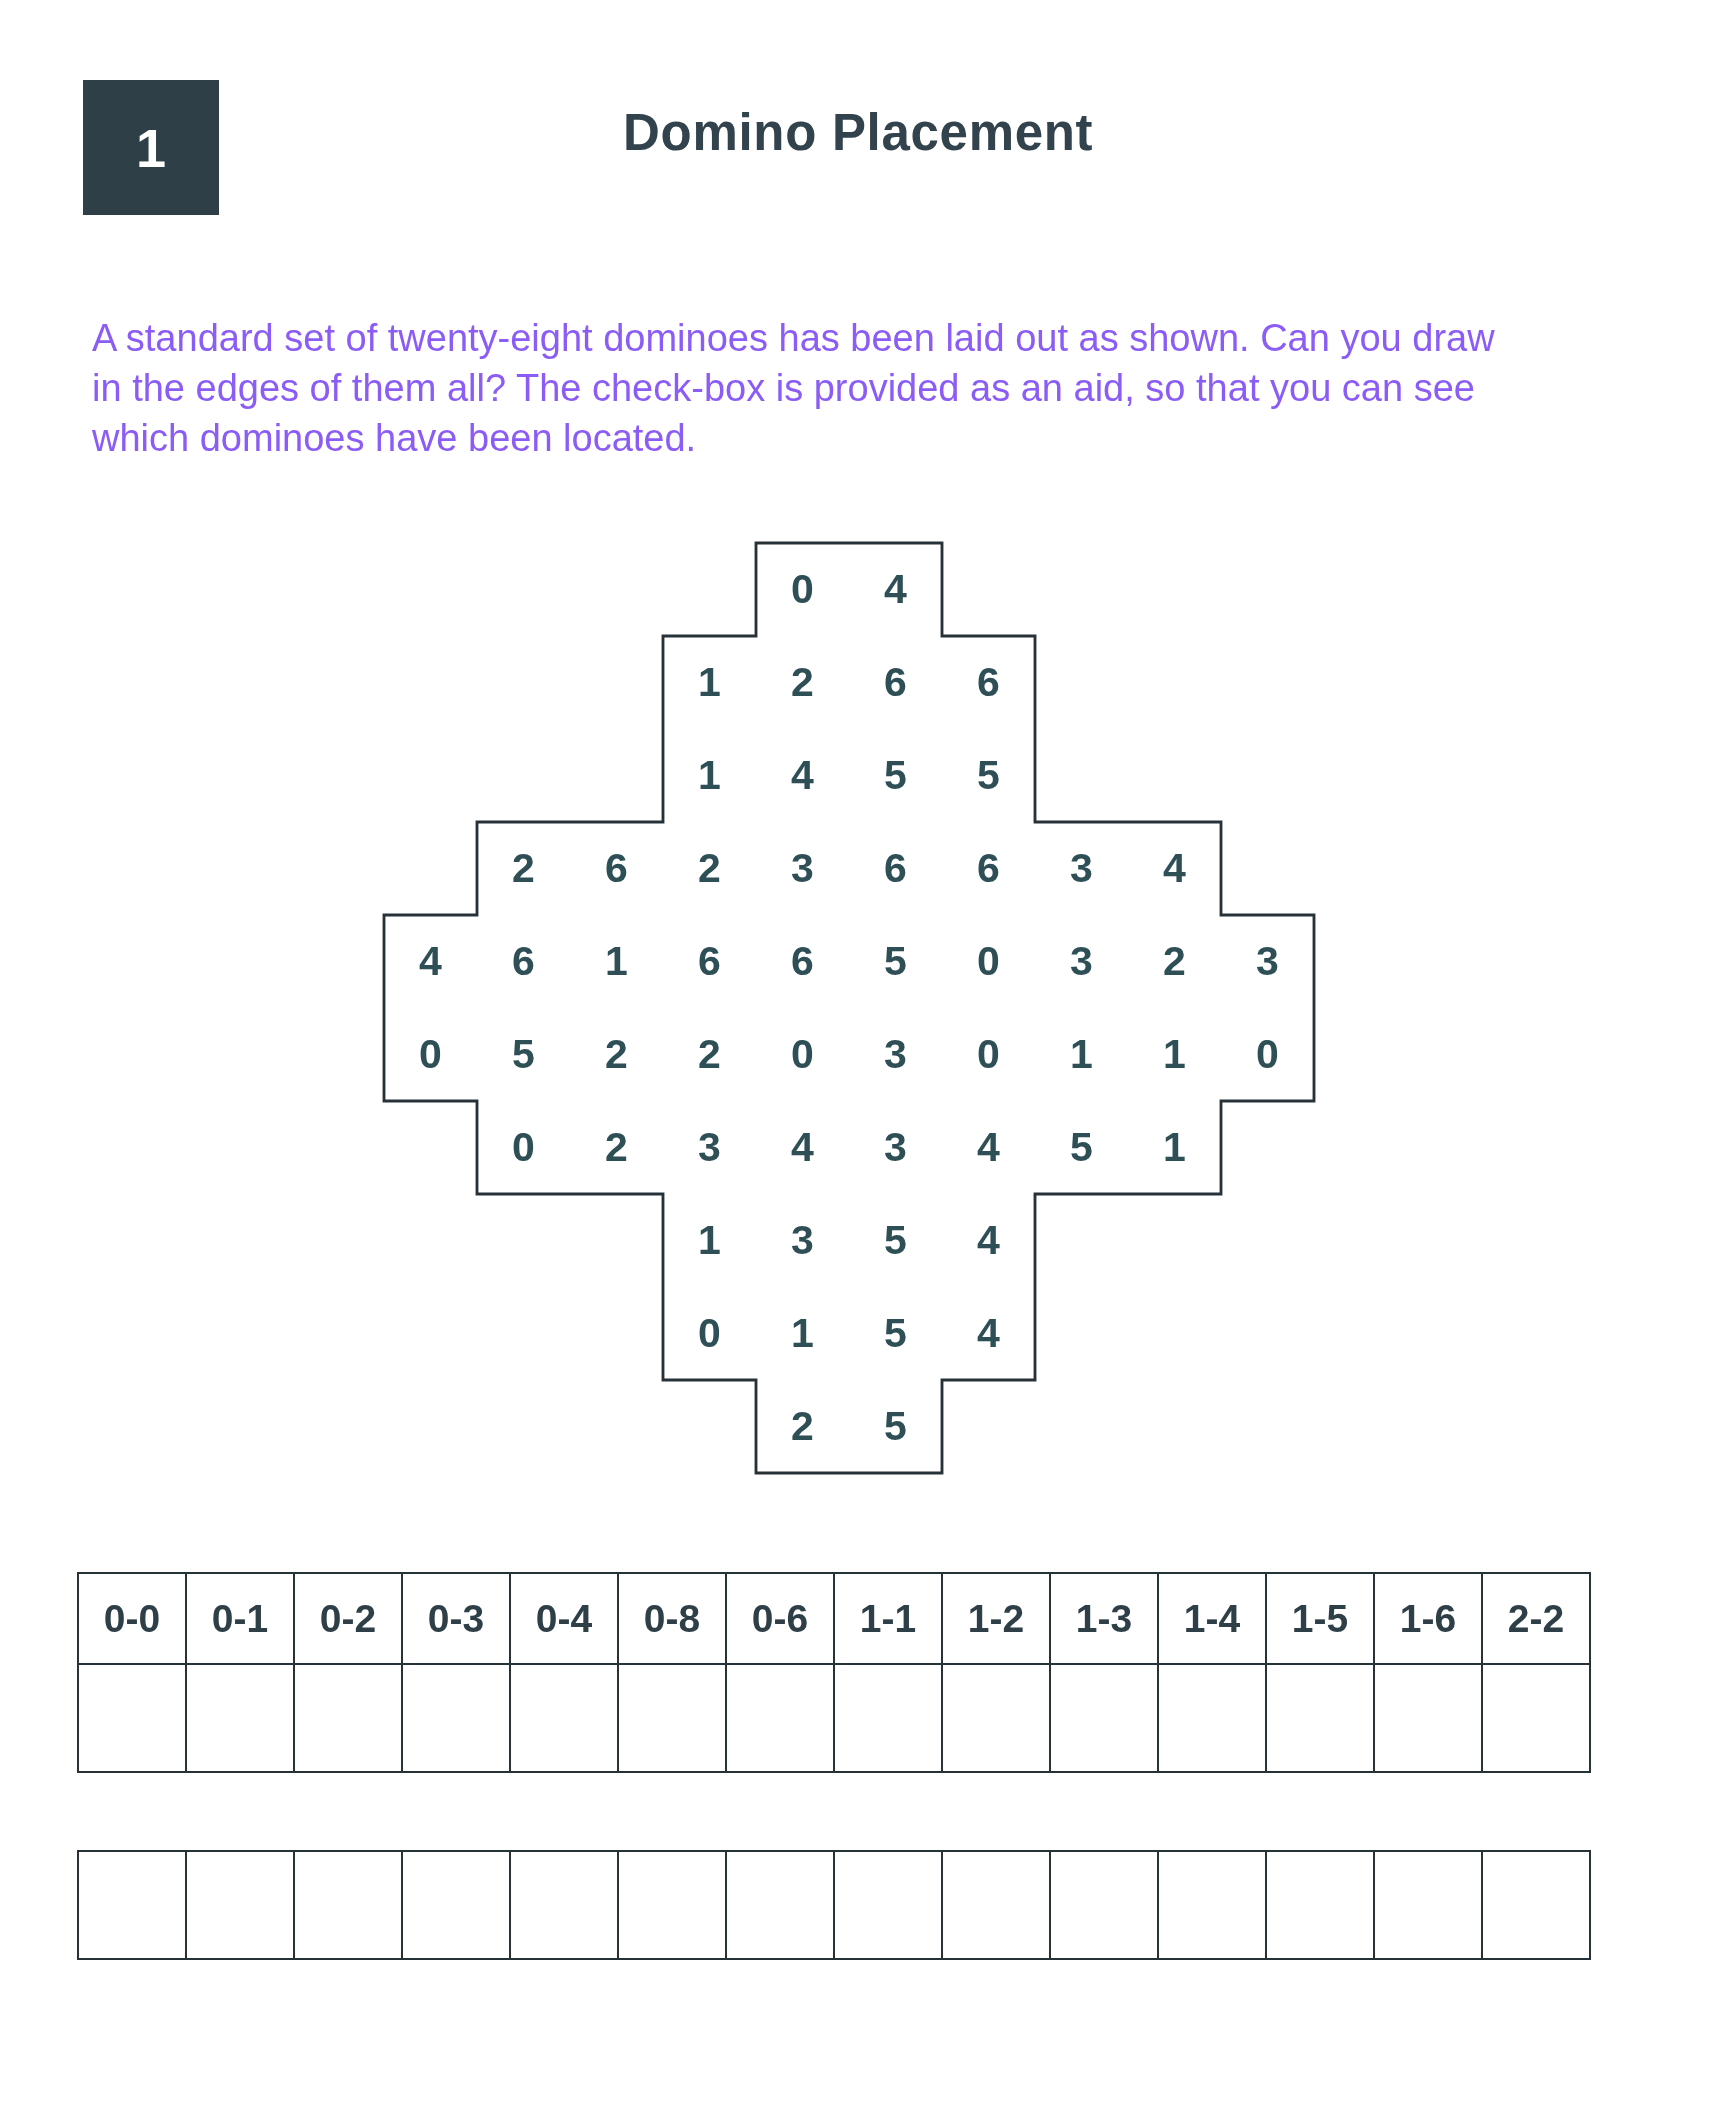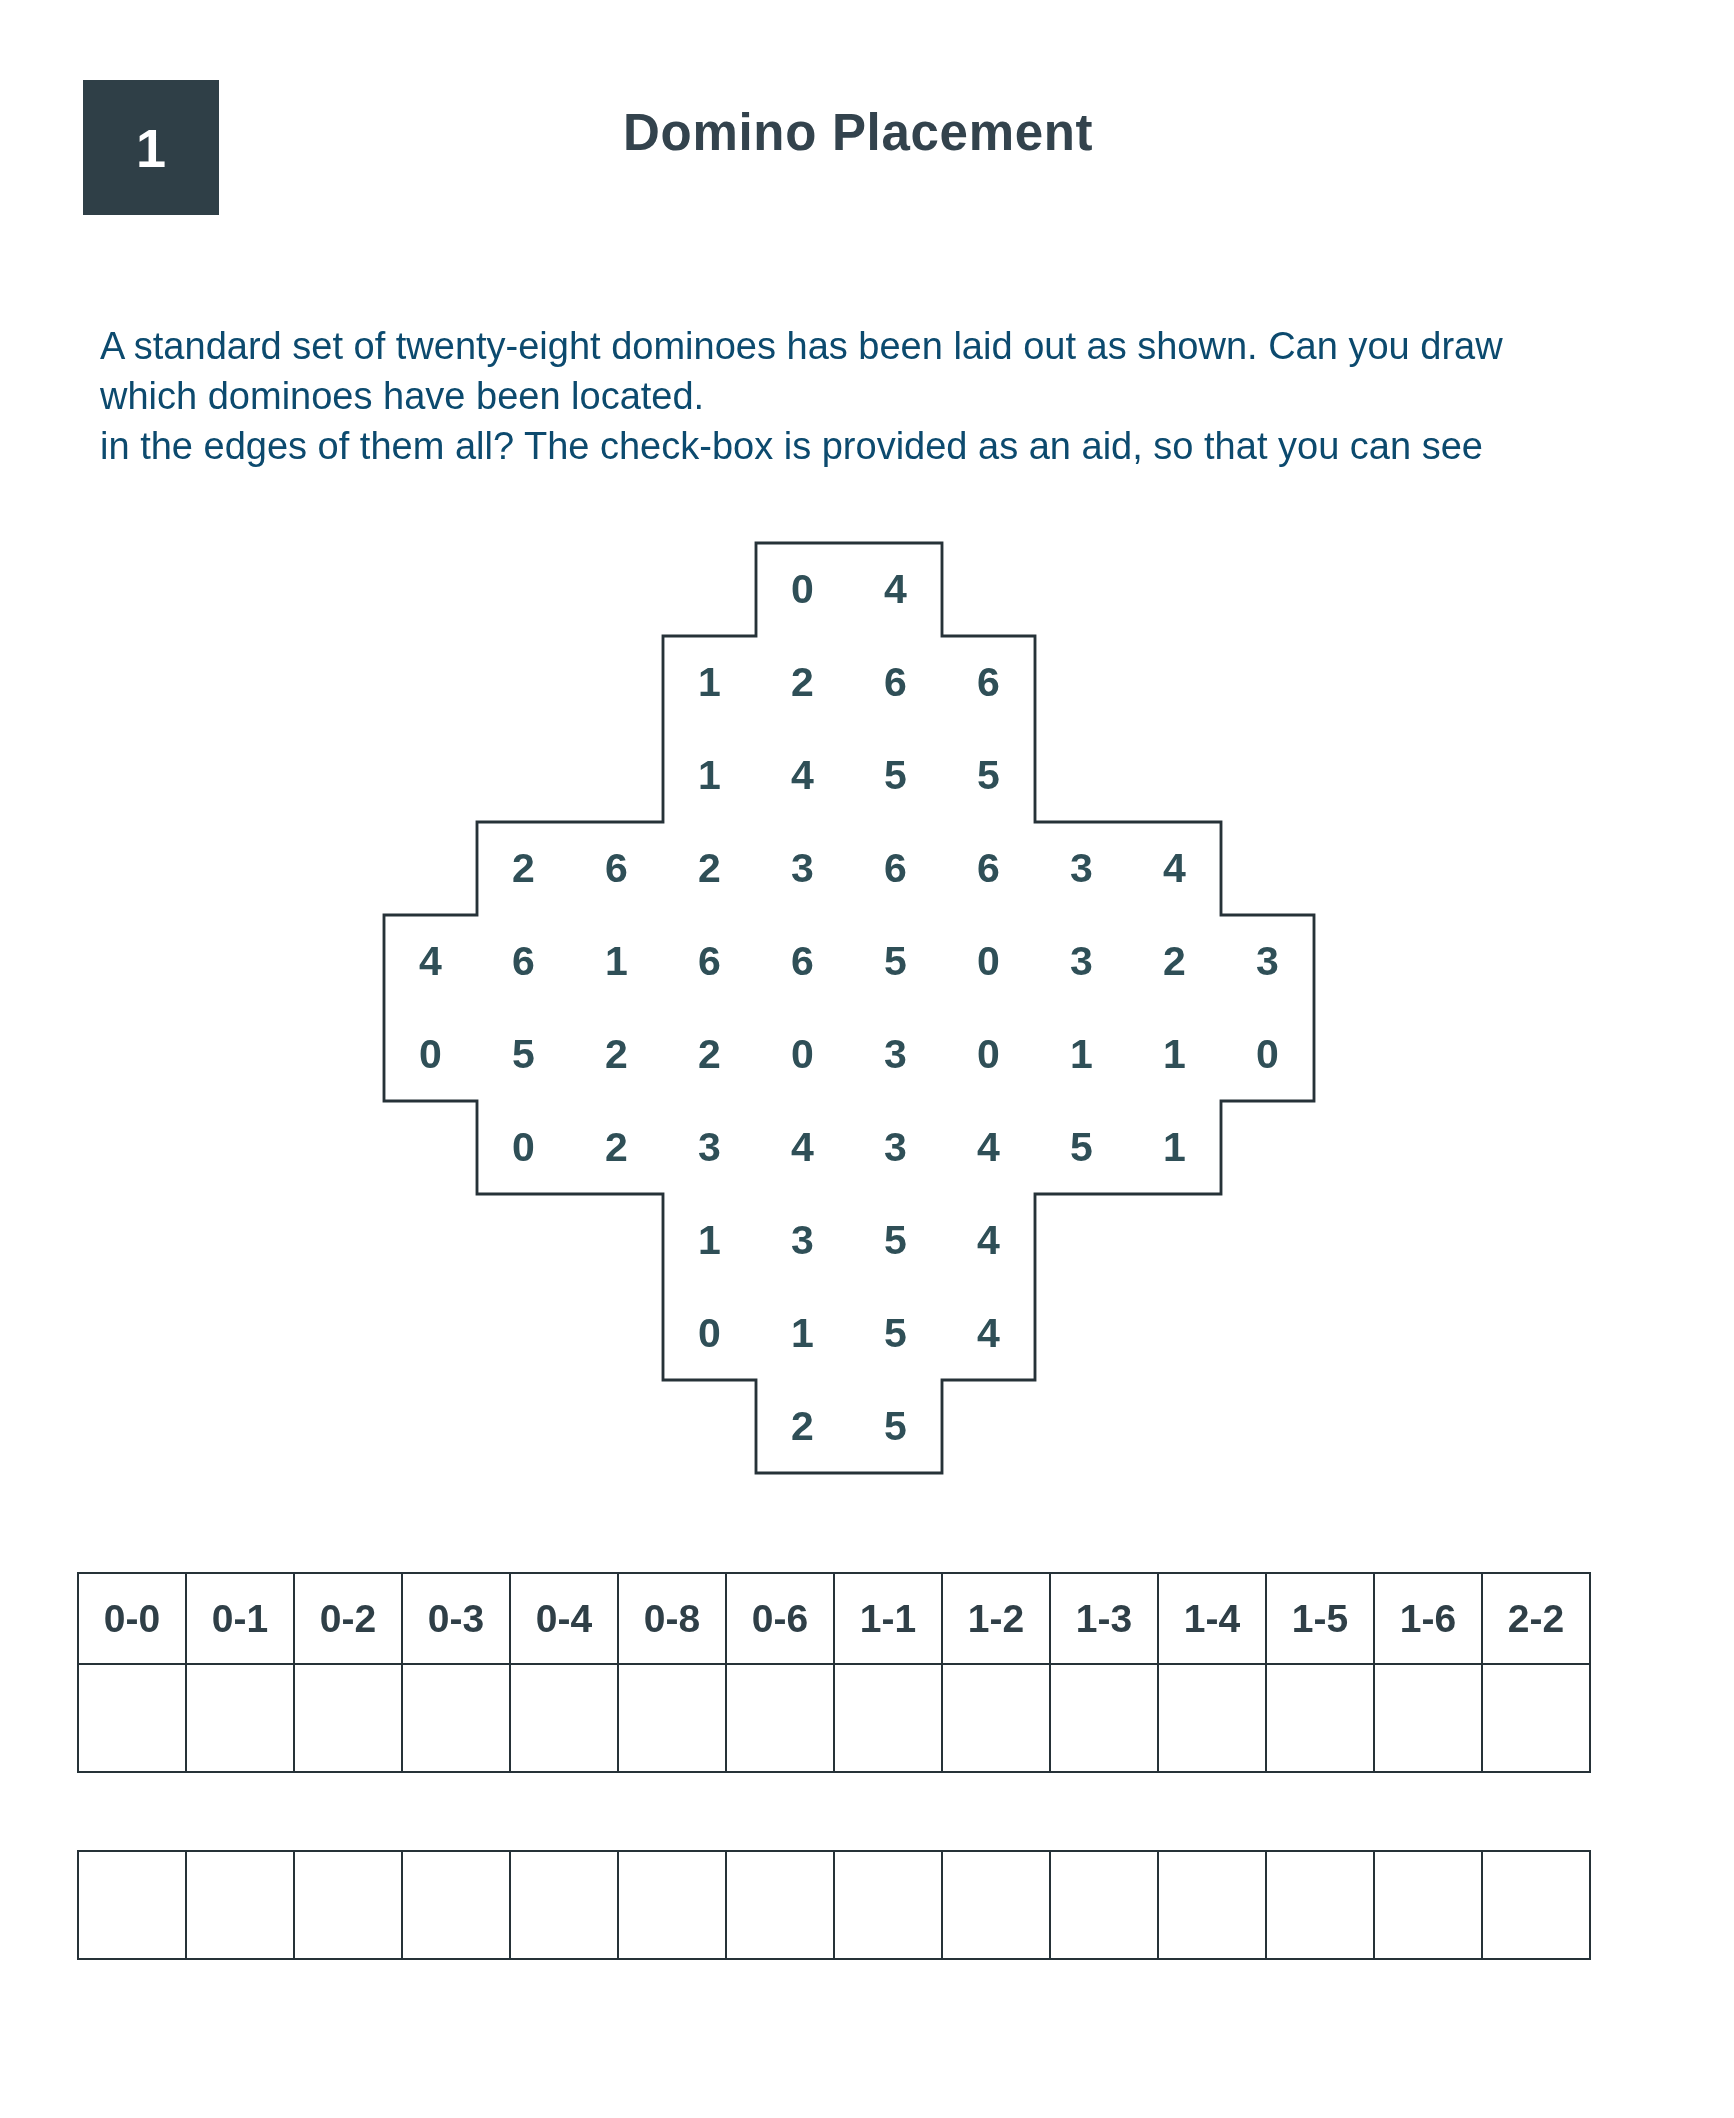--- a/index.html
+++ b/index.html
@@ -8,22 +8,22 @@
 
     .badge { position: absolute; left: 83px; top: 80px; width: 136px; height: 135px;
              background: #2f3f47; display: flex; align-items: center; justify-content: center; }
     .badge span { color: #ffffff; font-weight: bold; font-size: 54px; line-height: 1;
                   font-family: "Liberation Sans", sans-serif; }
 
     .title { position: absolute; left: 619px; top: 103px; margin: 4px;
              font-size: 51px; font-weight: bold; color: #33434d; line-height: 1; white-space: nowrap;
              letter-spacing: 0.7px; }
 
-    .intro { position: absolute; left: 84px; top: 305px; margin: 16px;
-             font-size: 38px; line-height: 50px; color: #0c4a6e; }
+    .intro { position: absolute; left: 84px; top: 305px; margin: 8px;
+             font-size: 38px; line-height: 50px; color: #8b5cf6; }
     .intro .line { display: block; white-space: nowrap; }
 
     .grid { position: absolute; left: 384px; top: 543px; width: 930px; height: 930px; }
     .grid svg { position: absolute; left: 0; top: 0; overflow: visible; }
     .cell { position: absolute; width: 93px; height: 93px;
             display: flex; align-items: center; justify-content: center;
             font-size: 41px; font-weight: bold; color: #2f4f57; line-height: 1; }
 
     .checkbox { position: absolute; border-collapse: collapse; table-layout: fixed; }
     .checkbox td { border: 2.1px solid #263238; width: 106px; padding: 0; text-align: center;
@@ -38,22 +38,22 @@
 <body>
 
 <div class="badge">
   <span>1</span>
 </div>
 
 <h1 class="title">Domino Placement</h1>
 
 <p class="intro">
   <span class="line">A standard set of twenty-eight dominoes has been laid out as shown. Can you draw</span>
+  <span class="line">in the edges of them all? The check-box is provided as an aid, so that you can see</span>
   <span class="line">which dominoes have been located.</span>
-  <span class="line">in the edges of them all? The check-box is provided as an aid, so that you can see</span>
 </p>
 
 <div class="grid" id="domino-grid">
   <svg width="930" height="930" viewBox="0 0 1304 1304">
     <path id="outline-path" d="M782.4 0.0 L782.4 130.4 L912.8 130.4 L912.8 260.8 L912.8 260.8 L912.8 391.2 L1173.6 391.2 L1173.6 521.6 L1304.0 521.6 L1304.0 652.0 L1304.0 652.0 L1304.0 782.4 L1173.6 782.4 L1173.6 912.8 L912.8 912.8 L912.8 1043.2 L912.8 1043.2 L912.8 1173.6 L782.4 1173.6 L782.4 1304.0 L521.6 1304.0 L521.6 1173.6 L391.2 1173.6 L391.2 1043.2 L391.2 1043.2 L391.2 912.8 L130.4 912.8 L130.4 782.4 L0.0 782.4 L0.0 652.0 L0.0 652.0 L0.0 521.6 L130.4 521.6 L130.4 391.2 L391.2 391.2 L391.2 260.8 L391.2 260.8 L391.2 130.4 L521.6 130.4 L521.6 0.0 Z" fill="none" stroke="#263238" stroke-width="4" stroke-linejoin="miter"></path>
   </svg>
 <div class="cell" style="left: 372px; top: 0px;">0</div>
     <div class="cell" style="left: 465px; top: 0px;">4</div>
     <div class="cell" style="left: 279px; top: 93px;">1</div>
     <div class="cell" style="left: 372px; top: 93px;">2</div>

